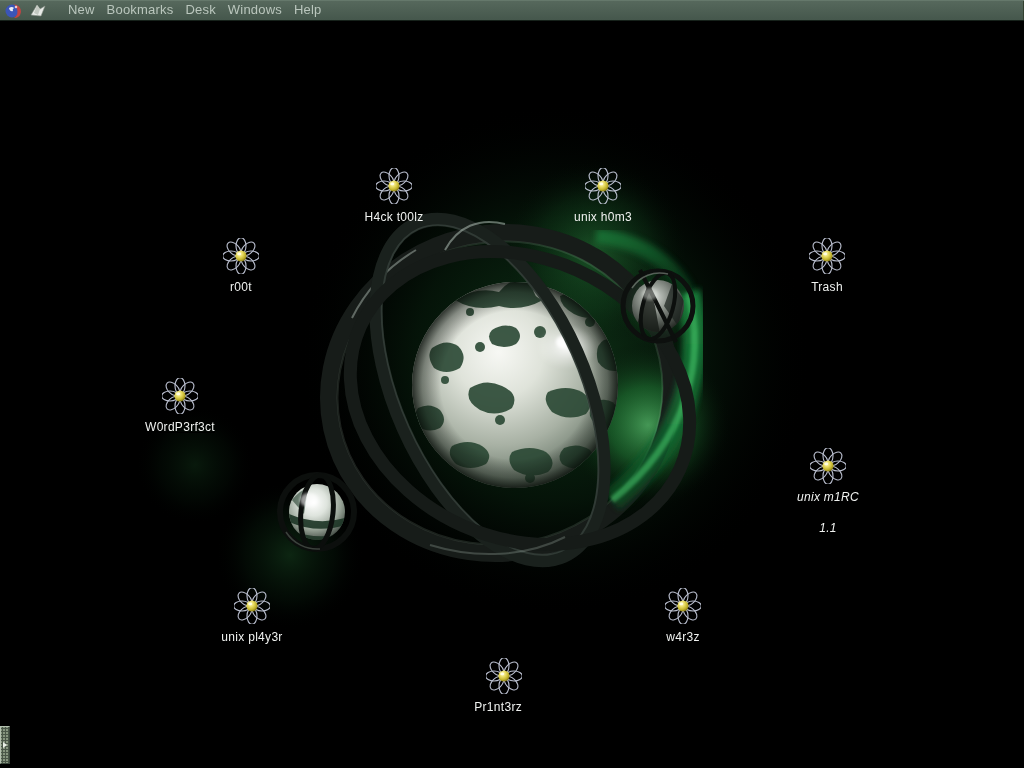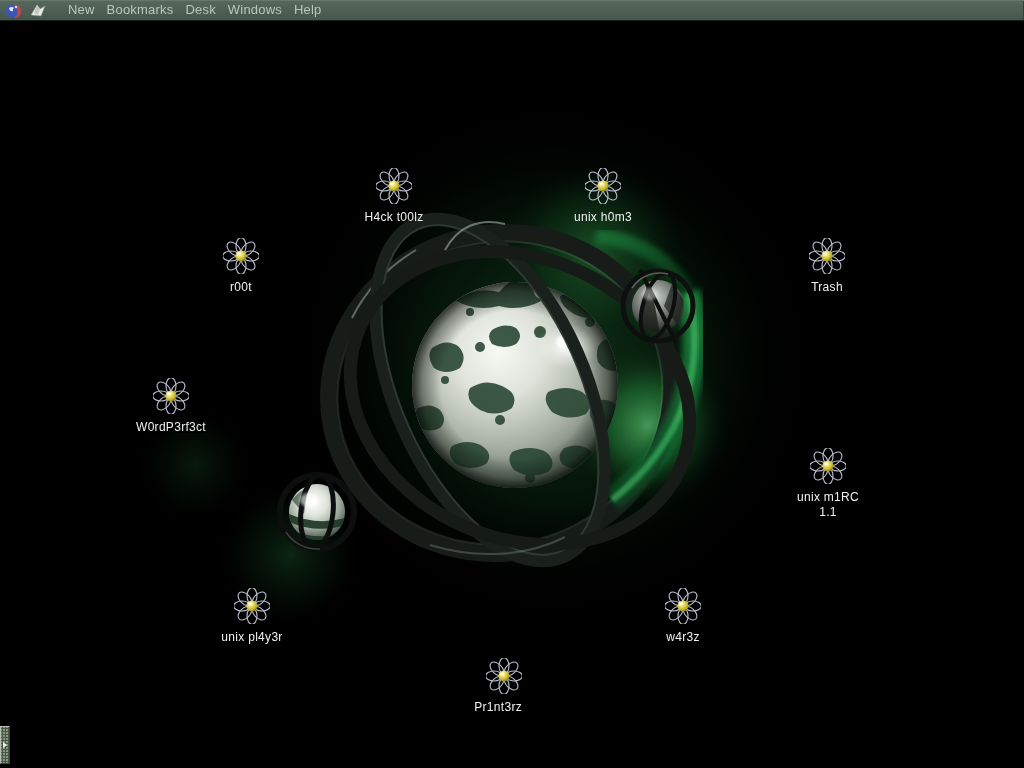--- a/index.html
+++ b/index.html
@@ -257,32 +257,32 @@
       <use href="#atomIcon"></use>
     </svg>
   <span class="lbl">r00t</span>
 </div>
 <div class="desk-icon" style="left:772px;top:238px;">
   <svg class="atom">
       <use href="#atomIcon"></use>
     </svg>
   <span class="lbl">Trash</span>
 </div>
-<div class="desk-icon" style="left:116px;top:378px;text-decoration:underline;">
+<div class="desk-icon" style="left:125px;top:378px;text-decoration:underline;">
   <svg class="atom">
       <use href="#atomIcon"></use>
     </svg>
   <span class="lbl">W0rdP3rf3ct</span>
 </div>
-<div class="desk-icon" style="left:773px;top:448px;">
+<div class="desk-icon" style="left:773px;top:448px;font-style:italic;">
   <svg class="atom">
       <use href="#atomIcon"></use>
     </svg>
   <span class="lbl">unix m1RC</span>
-  <span class="lbl" style="margin-top:0;">1.1</span>
+  <span class="lbl" style="margin-top:16px;">1.1</span>
 </div>
 <div class="desk-icon" style="left:197px;top:588px;align-items:center;">
   <svg class="atom">
       <use href="#atomIcon"></use>
     </svg>
   <span class="lbl">unix pl4y3r</span>
 </div>
 <div class="desk-icon" style="left:628px;top:588px;align-items:center;">
   <svg class="atom">
       <use href="#atomIcon"></use>

